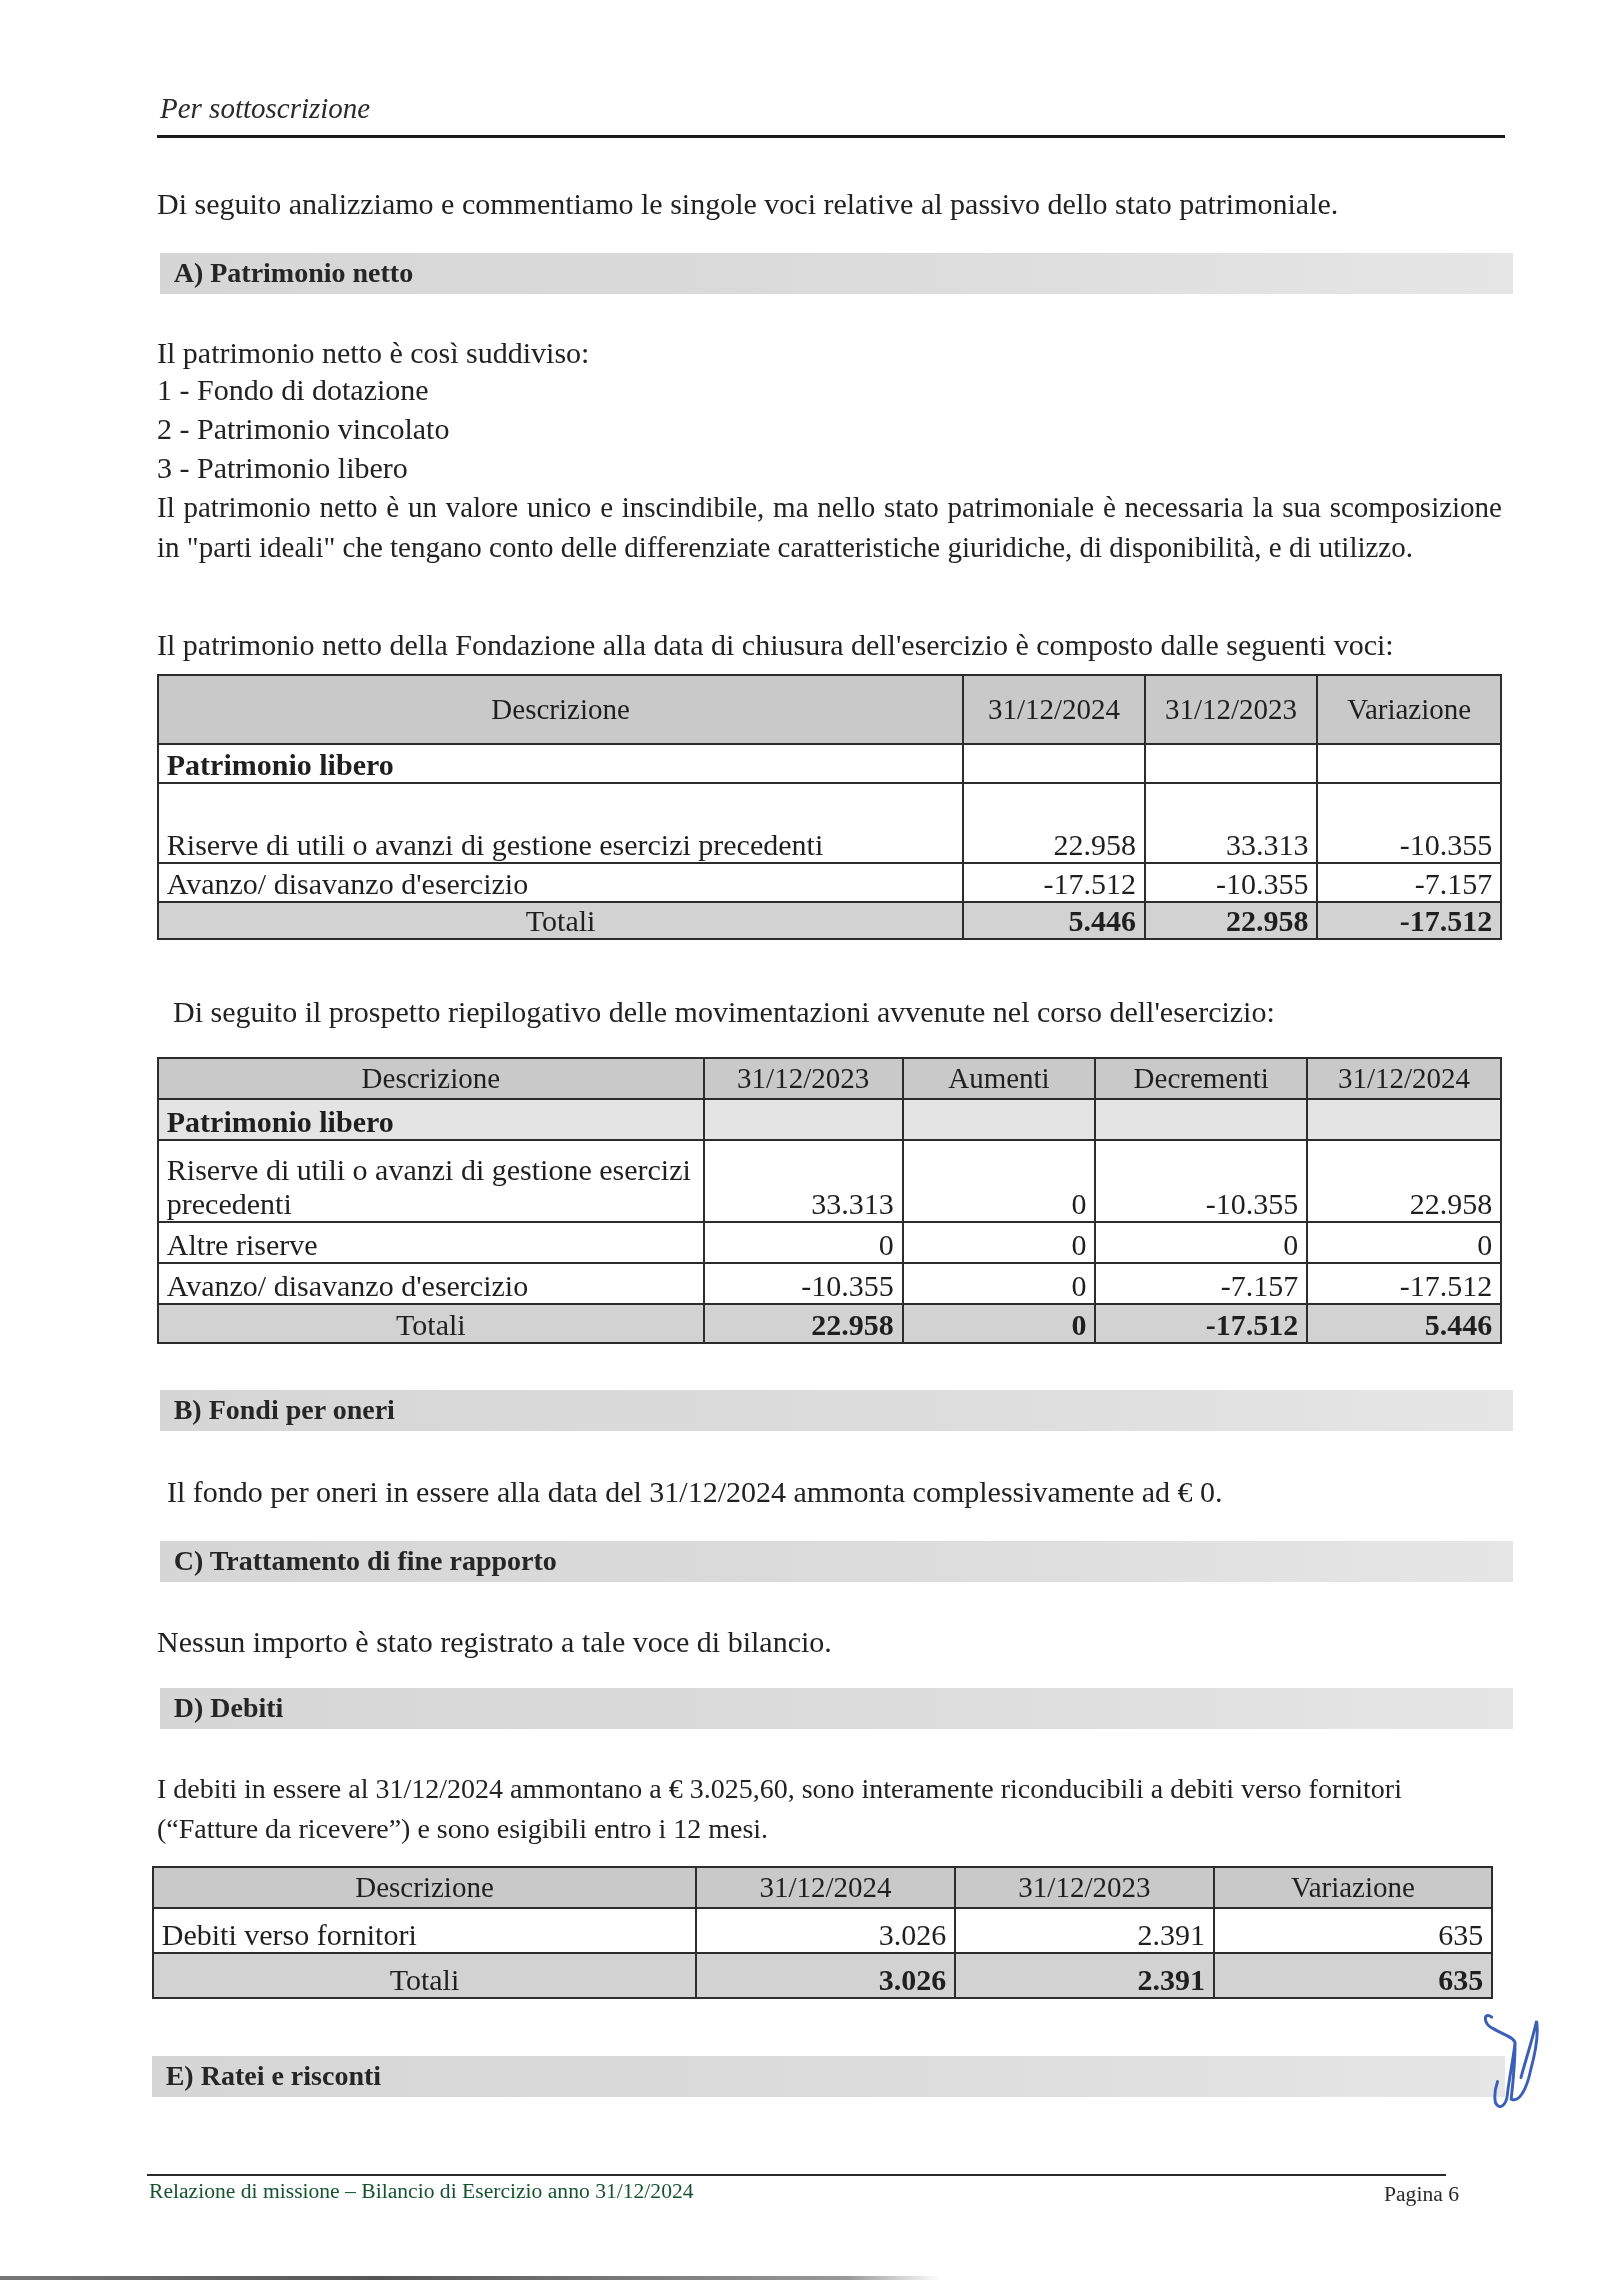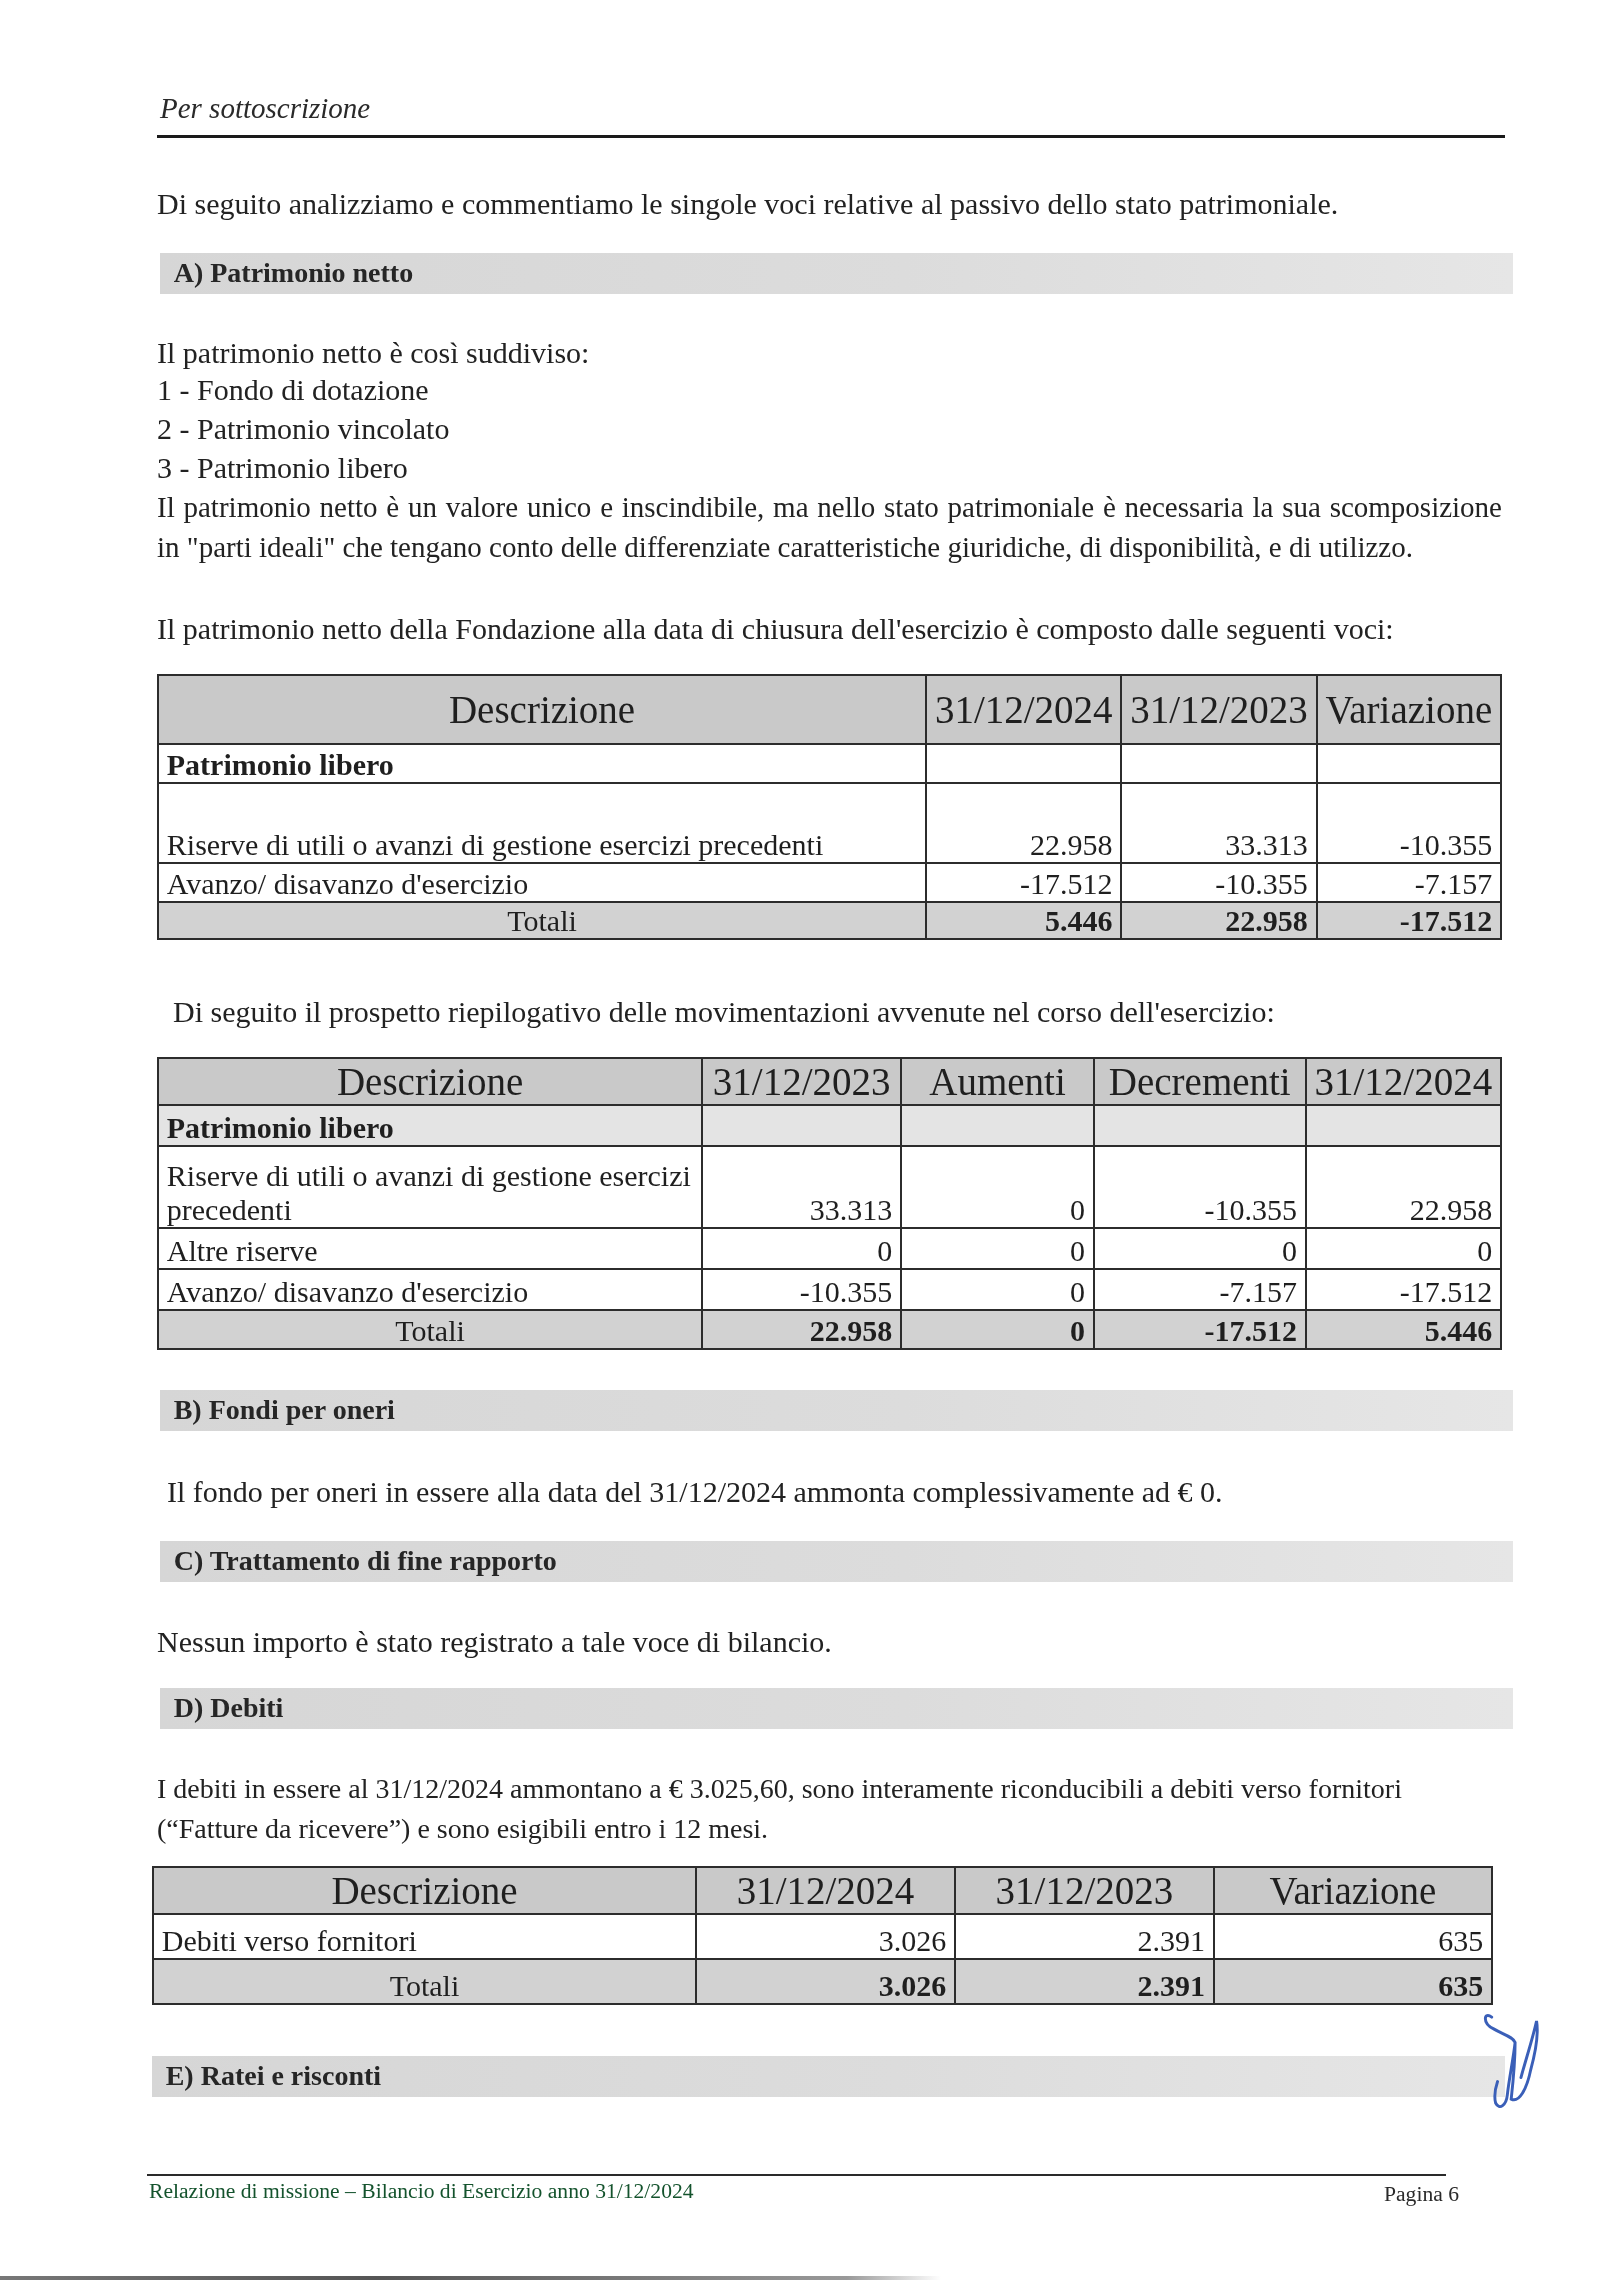--- a/index.html
+++ b/index.html
@@ -8,21 +8,21 @@
   .abs { position:absolute; }
   .running-head { left:160px; top:92px; font-size:29px; font-style:italic; color:#2a2a2a; }
   .head-rule { left:157px; top:135px; width:1348px; height:2.9px; background:#1a1a1a; }
   .p { font-size:30px; line-height:40px; color:#222; }
   .para { left:157px; width:1345px; font-size:29px; line-height:40px; text-align:justify; color:#222; }
   .section-bar { left:160px; width:1353px; height:41px;
                  background:linear-gradient(90deg,#d6d6d6 0%,#dcdcdc 55%,#e6e6e6 100%); }
   .section-bar span { position:absolute; left:13.7px; top:3.9px; font-size:28px; font-weight:bold; color:#262626; }
   table.fin { position:absolute; border-collapse:collapse; font-size:30px; color:#1f1f1f; }
   table.fin td, table.fin th { border:2px solid #2c2c2c; padding:0 7.8px; font-weight:normal; }
-  table.fin th { background:#c9c9c9; text-align:center; font-size:39px; }
+  table.fin th { background:#c9c9c9; text-align:center; font-size:29px; }
   table.fin td.num { text-align:right; vertical-align:bottom; }
   table.fin td.desc { text-align:left; vertical-align:bottom; }
   table.fin tr.group td { background:#ffffff; font-weight:bold; }
   table.fin tr.group.shaded td { background:#e4e4e4; }
   table.fin tr.total td { background:#d2d2d2; font-weight:bold; }
   table.fin tr.total td.desc { font-weight:normal;text-align:center; }
   .foot-rule { left:147px; top:2174px; width:1299px; height:2px; background:#2a2a2a; }
   .footer-left { left:149px; top:2179px; font-size:21.6px; color:#14532d; }
   .footer-right { left:1384px; top:2182px; font-size:21.6px; color:#2a2a2a; }
   .scan-edge { left:0; top:2276px; width:941px; height:3.9px;
@@ -38,21 +38,21 @@
 <div class="abs p" style="left:157px;top:184px;">Di seguito analizziamo e commentiamo le singole voci relative al passivo dello stato patrimoniale.</div>
 
 <div class="abs section-bar" style="top:253px;">
   <span>A) Patrimonio netto</span>
 </div>
 <div class="abs p" style="left:157px;top:333px;">Il patrimonio netto è così suddiviso:</div>
 <div class="abs p" style="left:157px;top:370px;">1 - Fondo di dotazione</div>
 <div class="abs p" style="left:157px;top:409px;">2 - Patrimonio vincolato</div>
 <div class="abs p" style="left:157px;top:448px;">3 - Patrimonio libero</div>
 <div class="abs para" style="top:487px;">Il patrimonio netto è un valore unico e inscindibile, ma nello stato patrimoniale è necessaria la sua scomposizione in "parti ideali" che tengano conto delle differenziate caratteristiche giuridiche, di disponibilità, e di utilizzo.</div>
-<div class="abs p" style="left:157px;top:609px;font-family:Liberation Serif, serif;">Il patrimonio netto della Fondazione alla data di chiusura dell'esercizio è composto dalle seguenti voci:</div>
+<div class="abs p" style="left:157px;top:625px;font-family:Liberation Serif, serif;">Il patrimonio netto della Fondazione alla data di chiusura dell'esercizio è composto dalle seguenti voci:</div>
 
 <table class="fin" style="left:157px;top:674px;width:1345px;">
   <colgroup>
       <col style="width:798px">
       <col style="width:180px">
       <col style="width:171px">
       <col style="width:182px">
     </colgroup>
   <tbody>
       <tr style="height:69px">

